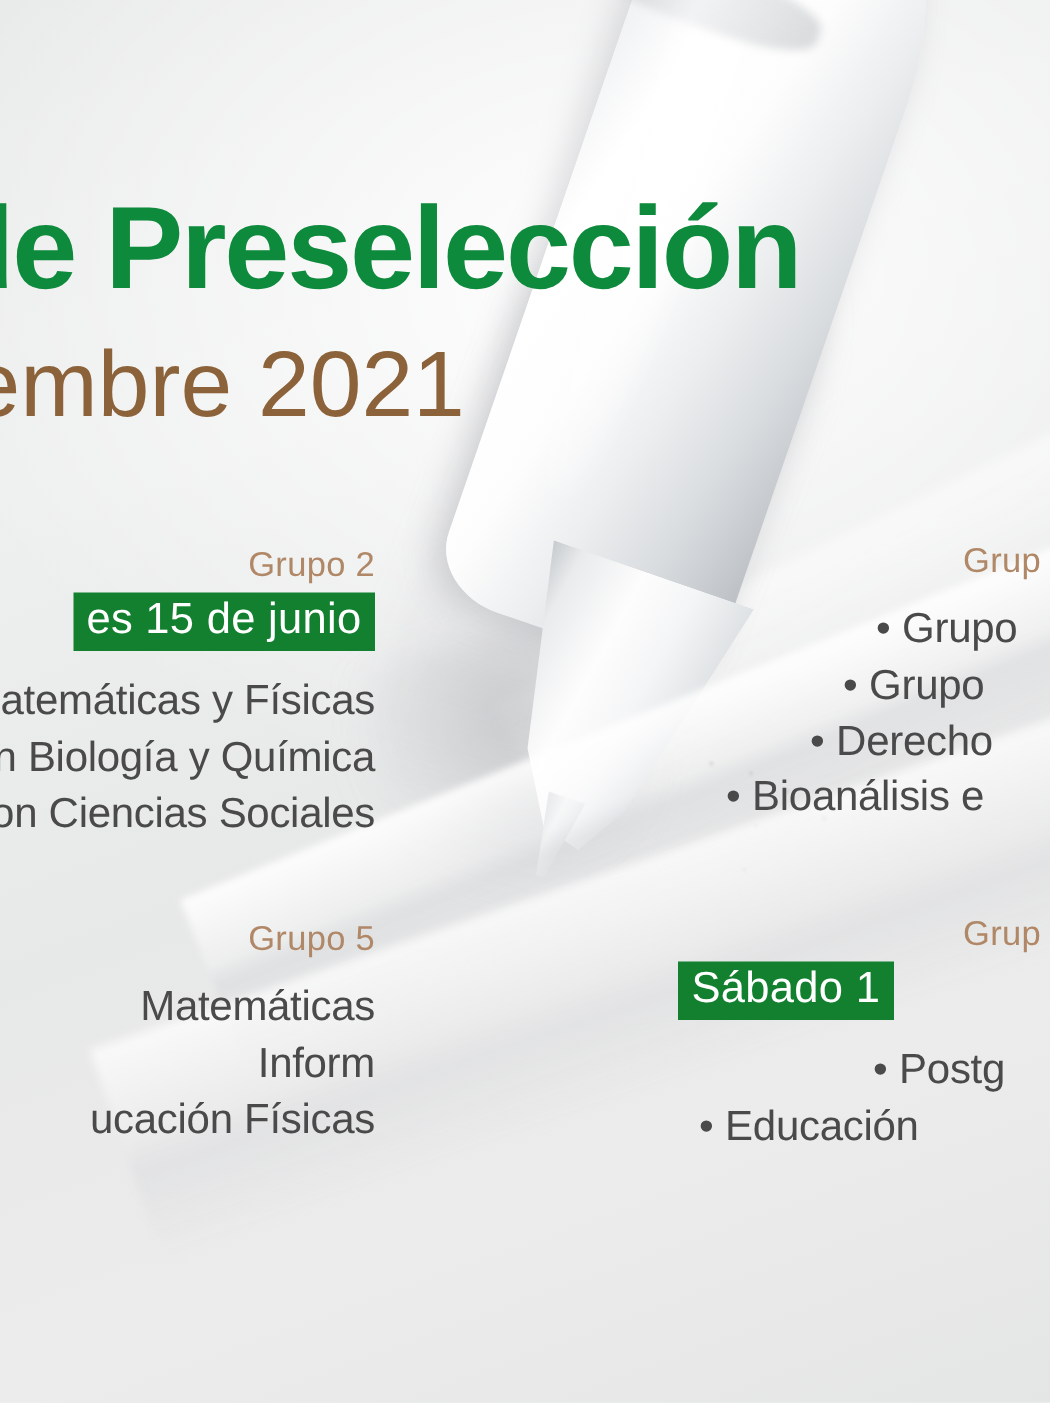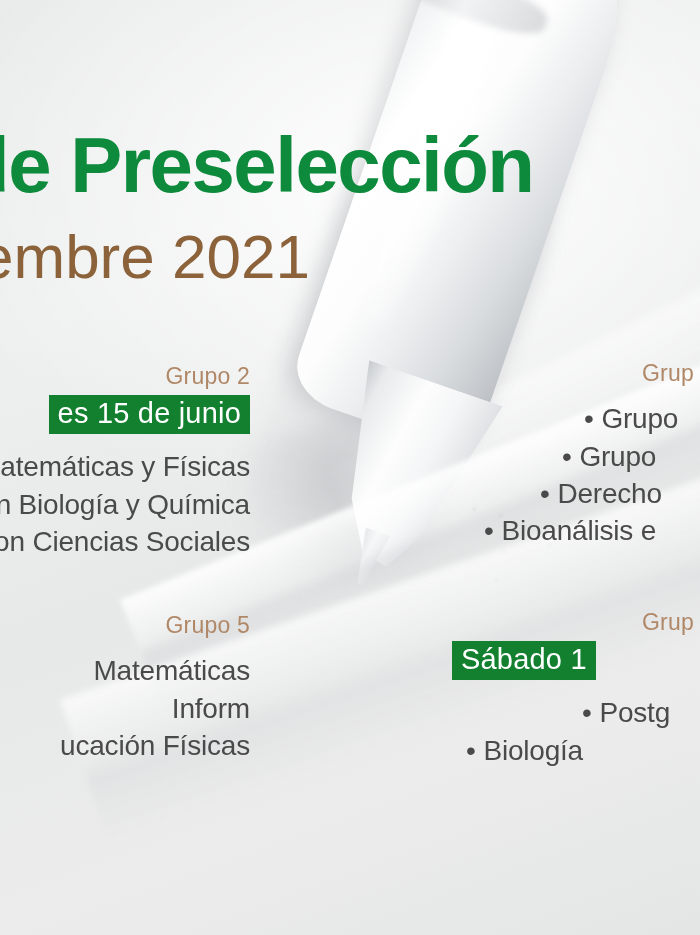--- a/index.html
+++ b/index.html
@@ -305,18 +305,18 @@
         <li style="padding-left:88px"><span class="bullet">•</span> <span>Derecho</span></li>
         <li style="padding-left:32px"><span class="bullet">•</span> <span>Bioanálisis e</span></li>
       </ul>
     </div>
 
     <div class="block right" id="block-g6">
       <span class="group-label">Grup</span>
       <span class="date-badge">Sábado 1</span>
       <ul class="careers">
         <li style="padding-left:130px"><span class="bullet">•</span> <span>Postg</span></li>
-        <li style="padding-left:14px"><span class="bullet">•</span> <span>Biología</span></li>
+        <li style="padding-left:14px"><span class="bullet">•</span> <span>Educación</span></li>
       </ul>
     </div>
 
   </div>
 </div>
 
 </body></html>

